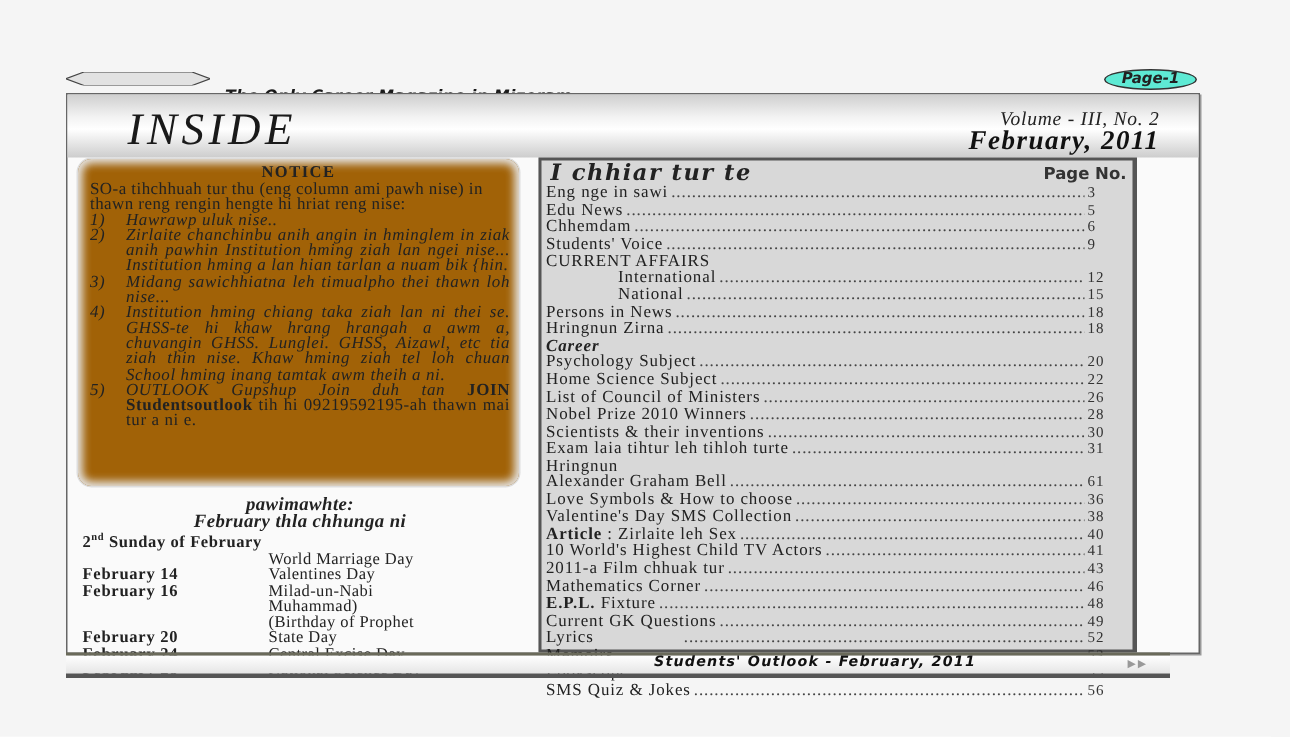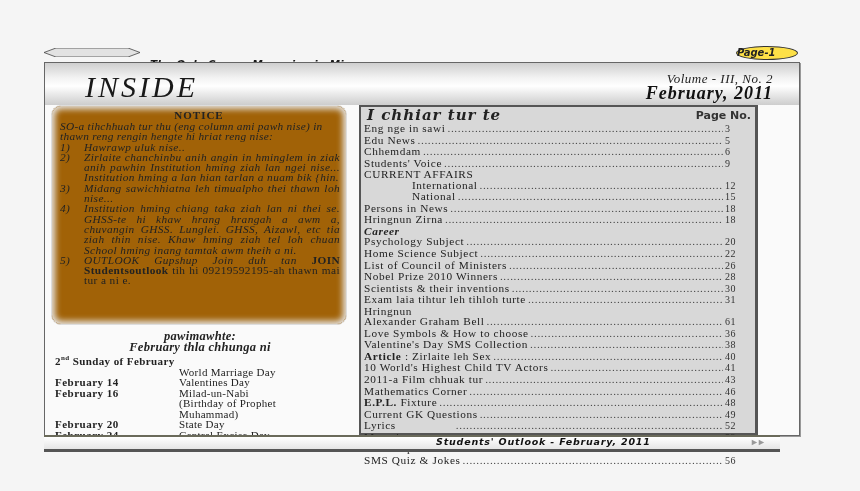--- a/index.html
+++ b/index.html
@@ -10,21 +10,21 @@
   .topbar { position:absolute; left:44px; top:46px; width:754px; height:14px; }
   .top-arrow {
     position:absolute; left:0; top:2px; width:96px; height:9px;
   }
   .tagline {
     position:absolute; left:106px; top:12px; font-family:"DejaVu Sans", sans-serif;
     font-weight:bold; font-style:italic; font-size:10.5px; color:#1a1a1a; letter-spacing:0.2px;
   }
   .page-pill {
     position:absolute; right:0; top:0; width:60px; height:12px; border:1px solid #333;
-    border-radius:50%; background:#fde047; 
+    border-radius:50%; background:#5eead4; text-align:center;
     font-family:"DejaVu Sans", sans-serif; font-style:italic; font-weight:bold; font-size:10px; line-height:12px;
   }
   .frame {
     position:absolute; left:44px; top:62px; width:754px; height:372px;
     border:1px solid #666; background:#fafafa; box-shadow:1px 1px 0 #999;
   }
   .header {
     position:absolute; left:0; top:0; width:754px; height:42px;
     background:linear-gradient(#cfcfcf 0%, #f2f2f2 35%, #fff 55%, #e3e3e3 80%, #cdcdcd 100%);
     text-decoration:underline;
@@ -39,21 +39,21 @@
   .issue-date {
     position:absolute; right:26px; top:20px; font-style:italic; font-weight:bold; font-size:18px; color:#111; letter-spacing:1px;
   }
   .notice {
     position:absolute; left:6px; top:42px; width:294px; height:218px;
     background:#a16207; border:1px solid #ddd; border-radius:10px;
     box-shadow: inset 0 0 6px 3px #e6e6e6;
   }
   .notice-title { text-align:center; font-weight:bold; font-size:11px; letter-spacing:1px; margin-top:3px; }
   .notice-body { padding:0 6px 0 8px; font-size:11.3px; line-height:10.3px; }
-  .notice-intro { letter-spacing:0.3px;font-style:italic; }
+  .notice-intro { letter-spacing:0.3px; }
   .n-item { display:flex; font-style:italic; letter-spacing:0.4px; }
   .n-num { width:24px; flex:none; }
   .n-text { flex:1; text-align:justify; }
   .calendar { position:absolute; left:10px; top:268px; width:290px; }
   .cal-heading { text-align:center; font-style:italic; font-weight:bold; font-size:12.5px; line-height:11px; letter-spacing:0.3px; }
   .cal-row { display:flex; font-size:11px; line-height:10.5px; }
   .cal-date { width:124px; font-weight:bold; letter-spacing:0.5px; }
   .cal-event { flex:1; letter-spacing:0.3px; }
   .cal-full { font-weight:bold; font-size:11px; line-height:11px; letter-spacing:0.4px; }
   .toc {
@@ -146,25 +146,25 @@
         <div class="cal-row">
           <span class="cal-date">February 14</span>
           <span class="cal-event">Valentines Day</span>
         </div>
         <div class="cal-row">
           <span class="cal-date">February 16</span>
           <span class="cal-event">Milad-un-Nabi</span>
         </div>
         <div class="cal-row">
           <span class="cal-date"></span>
+          <span class="cal-event">Muhammad)</span>
+        </div>
+        <div class="cal-row">
+          <span class="cal-date"></span>
           <span class="cal-event">(Birthday of Prophet</span>
-        </div>
-        <div class="cal-row">
-          <span class="cal-date"></span>
-          <span class="cal-event">Muhammad)</span>
         </div>
         <div class="cal-row">
           <span class="cal-date">February 20</span>
           <span class="cal-event">State Day</span>
         </div>
         <div class="cal-row">
           <span class="cal-date">February 24</span>
           <span class="cal-event">Central Excise Day</span>
         </div>
         <div class="cal-row">

